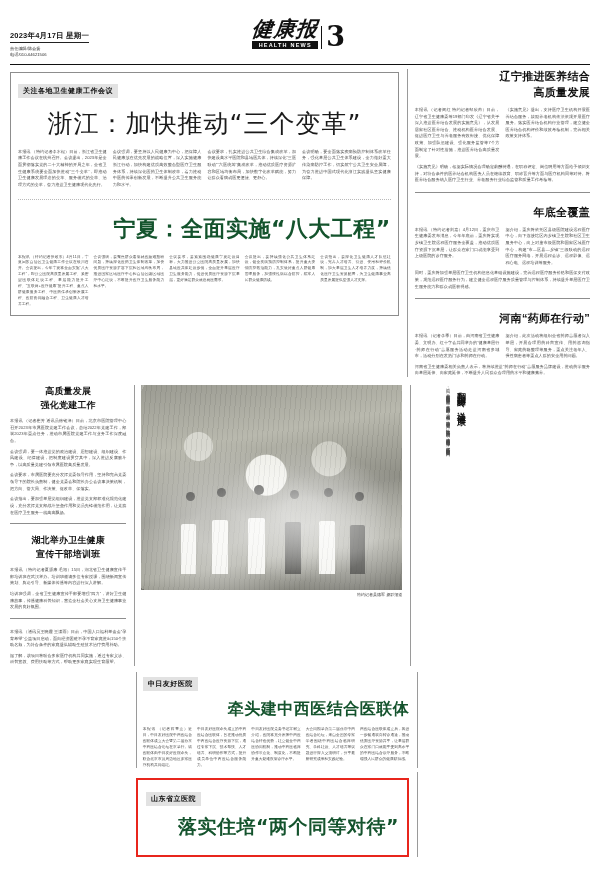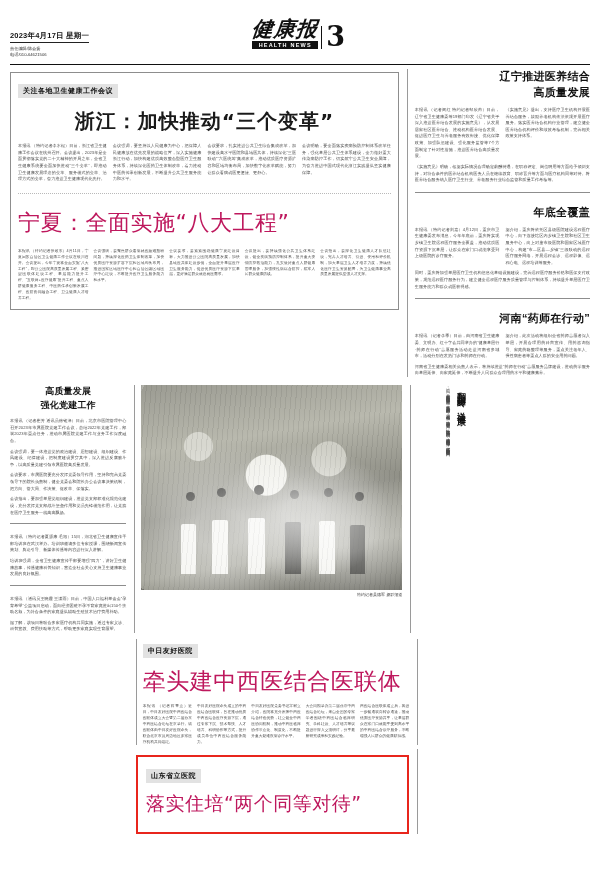--- a/index.html
+++ b/index.html
@@ -28,22 +28,22 @@
   .mh-pageno{font-family:"DejaVu Serif",serif;font-size:27px;font-weight:bold;line-height:.85;border-left:1.5px solid #111;padding-left:4px;}
   .mh-logo-col{display:flex;flex-direction:column;align-items:stretch;}
 
   .rule-main{border-top:1.6px solid #111;margin:2px 0 0 0;}
 
   
   .col-rule{border-left:.6px solid #9a9a9a;}
   .hr-thin{border-top:.6px solid #8d8d8d;margin:5px 0;}
   .hr-dot{border-top:1px dotted #b9b9b9;margin:6px 0;}
   .tag{display:inline-block;background:#e2e2e2;color:#111;font-size:7px;font-weight:bold;padding:2px 5px;letter-spacing:.5px;}
-  .hl-xl{font-family:"DejaVu Sans",sans-serif;font-weight:bold;font-size:20px;letter-spacing:1px;text-align:center;color:#1a1a1a;line-height:1.15;}
-  .hl-lg{font-family:"DejaVu Sans",sans-serif;font-weight:normal;font-size:22px;letter-spacing:.5px;text-align:left;color:#be185d;}
+  .hl-xl{font-family:"DejaVu Sans",sans-serif;font-weight:normal;font-size:25px;letter-spacing:1px;text-align:center;color:#1a1a1a;line-height:1.15;}
+  .hl-lg{font-family:"DejaVu Sans",sans-serif;font-weight:bold;font-size:22px;letter-spacing:.5px;text-align:right;color:#14532d;}
   .hl-md{font-weight:bold;font-size:11px;text-align:right;line-height:1.45;letter-spacing:.3px;}
   .hl-sm{font-weight:bold;font-size:9px;text-align:center;line-height:1.5;letter-spacing:.2px;}
 
   
   .body-txt{font-size:4.1px;line-height:1.62;color:#4a4a4a;text-align:justify;word-break:break-all;letter-spacing:.05px;}
   .body-txt.tiny{font-size:3.7px;line-height:1.6;}
 
   .cols2{display:flex;gap:6px;}
   .cols4{display:flex;gap:6px;}
   .cols5{display:flex;gap:5px;}
@@ -189,20 +189,24 @@
         <div>高质量发展</div>
         <div>强化党建工作</div>
       </div>
       <div class="body-txt mt6">本报讯 （记者崔芳 通讯员徐铭泽）日前，北京市医院管理中心召开2023年市属医院党建工作会议，总结2022年党建工作，部署2023年重点任务，推动市属医院党建工作与业务工作深度融合。</div>
       <div class="body-txt mt4">会议强调，要一体推进党的政治建设、思想建设、组织建设、作风建设、纪律建设，把制度建设贯穿其中，深入推进反腐败斗争，以高质量党建引领市属医院高质量发展。</div>
       <div class="body-txt mt4">会议要求，市属医院要充分发挥党委领导作用，坚持和完善党委领导下的院长负责制，健全党委会和院长办公会议事决策机制，把方向、管大局、作决策、促改革、保落实。</div>
       <div class="body-txt mt4">会议指出，要加强基层党组织建设，推进党支部标准化规范化建设，充分发挥党支部战斗堡垒作用和党员先锋模范作用，让党旗在医疗卫生服务一线高高飘扬。</div>
 
       <div class="hr-thin" style="margin:7px 0 10px;"></div>
 
+      <div class="hl-sm">
+        <div>湖北举办卫生健康</div>
+        <div>宣传干部培训班</div>
+      </div>
       <div class="body-txt mt6">本报讯 （特约记者夏源康 毛旭）15日，湖北省卫生健康宣传干部培训班在武汉举办。培训班邀请多位专家授课，围绕新闻宣传策划、舆论引导、新媒体传播等内容进行深入讲解。</div>
       <div class="body-txt mt4">培训班强调，全省卫生健康宣传干部要增强“四力”，讲好卫生健康故事，传播健康科普知识，营造全社会关心支持卫生健康事业发展的良好氛围。</div>
 
       <div class="hr-thin" style="margin:7px 0 10px;"></div>
 
       <div class="body-txt mt6">本报讯 （通讯员王晓霞 王潇雨）日前，中国人口福利基金会“孕育希望”公益项目启动，面向经济困难不孕不育家庭推出150个扶助名额，为符合条件的家庭提供辅助生殖技术治疗费用补助。</div>
       <div class="body-txt mt4">据了解，该项目将联合多家医疗机构共同实施，通过专家义诊、科普宣教、费用扶助等方式，帮助更多家庭实现生育愿望。</div>
     </div>
 
     <div style="width:275px;" class="col-rule">
@@ -231,21 +235,21 @@
 
     <div style="width:118px;"></div>
   </div>
 
   <div class="layout-row" style="margin-top:6px;">
     <div style="width:120px;"></div>
 
     <div style="width:278px;" class="col-rule">
       <div style="padding-left:6px;">
         <span class="tag">中日友好医院</span>
-        <div class="hl-lg" style="margin:8px 0 7px;font-size:23px;">牵头建中西医结合医联体</div>
+        <div class="hl-lg" style="margin:8px 0 7px;font-size:16px;">牵头建中西医结合医联体</div>
         <div class="cols5">
           <div class="body-txt tiny">本报讯 （记者薛董兰）近日，中日友好医院中西医结合医联体成立大会暨第二届燕京中西医结合论坛在京举行。该医联体由中日友好医院牵头，联合北京市及周边地区多家医疗机构共同组建。</div>
           <div class="body-txt tiny">中日友好医院牵头成立的中西医结合医联体，旨在推动优质中西医结合医疗资源下沉，通过专家下沉、技术帮扶、人才培养、科研协作等方式，提升成员单位中西医结合服务能力。</div>
           <div class="body-txt tiny">中日友好医院党委书记宋树立介绍，医院将充分发挥中西医结合特色优势，建立健全中西医协同机制，推动中西医临床协作常态化、制度化，不断提升重大疑难疾病诊疗水平。</div>
           <div class="body-txt tiny">大会同期举办第二届燕京中西医结合论坛，来自全国的专家学者围绕中西医结合临床研究、学科建设、人才培养等议题进行深入交流研讨，分享最新研究成果和实践经验。</div>
           <div class="body-txt tiny">西医结合医联体成立后，将进一步畅通双向转诊通道，推动优质医疗资源共享，让基层群众在家门口就能享受到高水平的中西医结合诊疗服务，不断增强人民群众的健康获得感。</div>
         </div>
       </div>
     </div>
 

